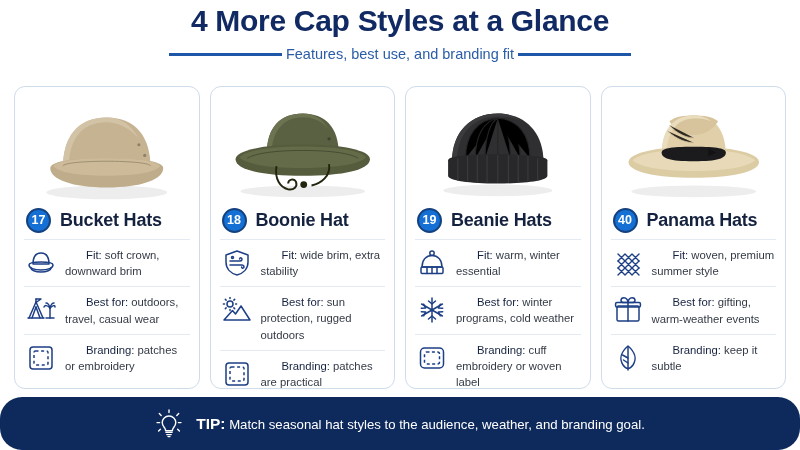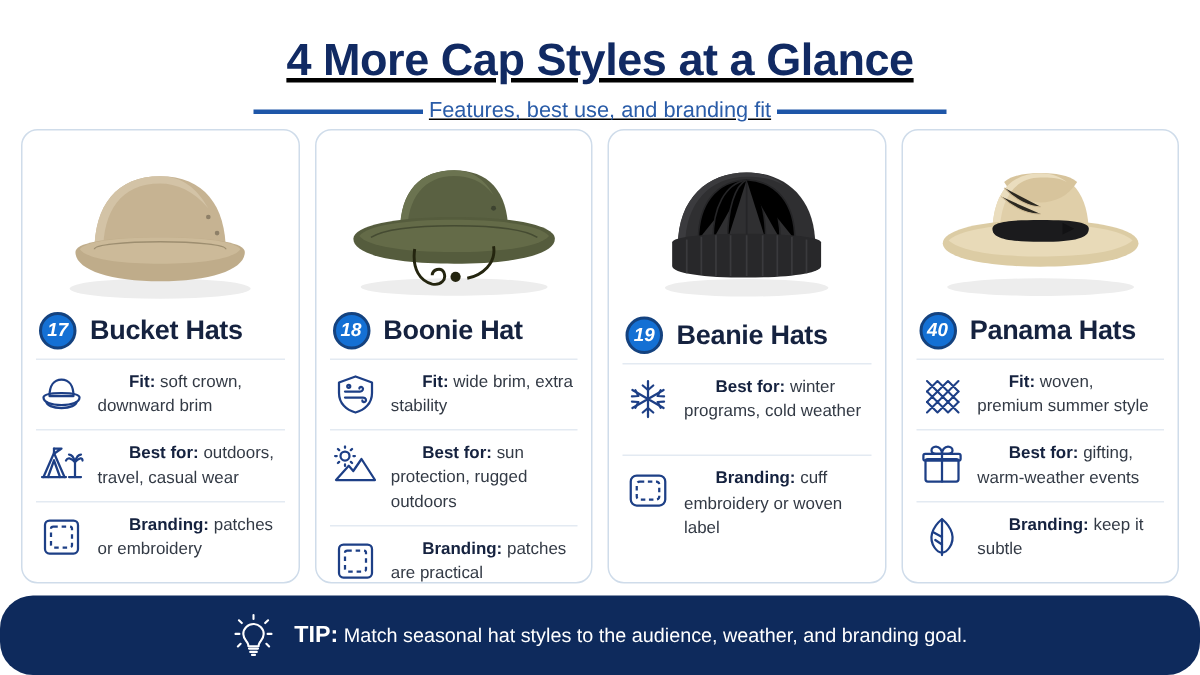--- a/index.html
+++ b/index.html
@@ -6,21 +6,21 @@
   html, body { width: 800px; height: 450px; }
   body {
     font-family: "Liberation Sans", sans-serif;
     background: #ffffff;
     position: relative;
     overflow: hidden;
     -webkit-font-smoothing: antialiased;
   }
 
   
-  .header { padding-top: 25px; text-align: center; text-decoration: underline; }
+  .header { padding-top: 5px; text-align: center; }
   .title {
     font-size: 30px;
     font-weight: bold;
     color: #112a63;
     letter-spacing: -0.3px;
     line-height: 1.08;
   }
   .subtitle-row {
     display: flex;
     align-items: center;
@@ -77,21 +77,20 @@
     border-radius: 50%;
     background: #1470d4;
     border: 2px solid #14427f;
     color: #ffffff;
     font-size: 12.5px;
     font-weight: bold;
     display: flex;
     align-items: center;
     justify-content: center;
     line-height: 1;
-    font-style: italic;
   }
   .card-title {
     font-size: 18px;
     font-weight: bold;
     color: #15223f;
     letter-spacing: -0.2px;
     white-space: nowrap;
   }
 
   
@@ -111,21 +110,21 @@
     justify-content: center;
     margin-top: 1px;
   }
   .feature .ic svg { display: block; }
   .feature .txt {
     font-size: 11.3px;
     line-height: 1.43;
     color: #333a45;
     min-width: 0;
   }
-  .feature .txt b { color: #15223f; font-weight: bold; padding-left: 21px; }
+  .feature .txt b { color: #15223f; font-weight: normal; padding-left: 21px; }
 
   
   .tip {
     position: absolute;
     left: 0; right: 0; bottom: 0;
     height: 53px;
     background: #0e2a5c;
     display: flex;
     align-items: center;
     justify-content: center;
@@ -296,20 +295,31 @@
             <path d="M116 64 V90"></path>
             <path d="M126 66 V89"></path>
         </g>
       </svg>
     </div>
     <div class="card-head">
       <span class="badge">19</span>
       <span class="card-title">Beanie Hats</span>
     </div>
 
+    <div class="feature">
+      <span class="ic">
+        <svg width="28" height="27" viewBox="0 0 28 27" fill="none" stroke="#1d3f86" stroke-width="1.5" stroke-linecap="round" stroke-linejoin="round">
+          <circle cx="14" cy="3.3" r="2.2"></circle>
+          <path d="M4 17 C4 10 8 5.5 14 5.5 C20 5.5 24 10 24 17 Z"></path>
+          <rect x="3" y="17" width="22" height="6.5" rx="1.2"></rect>
+          <path d="M9 17 V23.5M14 17 V23.5M19 17 V23.5"></path>
+        </svg>
+      </span>
+      <span class="txt"><b>Fit:</b> <span>warm, winter essential</span></span>
+    </div>
 
     <div class="feature">
       <span class="ic">
         <svg width="28" height="28" viewBox="0 0 28 28" fill="none" stroke="#1d3f86" stroke-width="1.5" stroke-linecap="round" stroke-linejoin="round">
           <path d="M14 2 V26M3.6 8 L24.4 20M3.6 20 L24.4 8"></path>
           <path d="M10.5 5 L14 8 L17.5 5M10.5 23 L14 20 L17.5 23"></path>
           <path d="M3.3 12.3 L7.6 12 L5.6 8.2M24.7 15.7 L20.4 16 L22.4 19.8"></path>
           <path d="M5.6 19.8 L7.6 16 L3.3 15.7M22.4 8.2 L20.4 12 L24.7 12.3"></path>
         </svg>
       </span>

